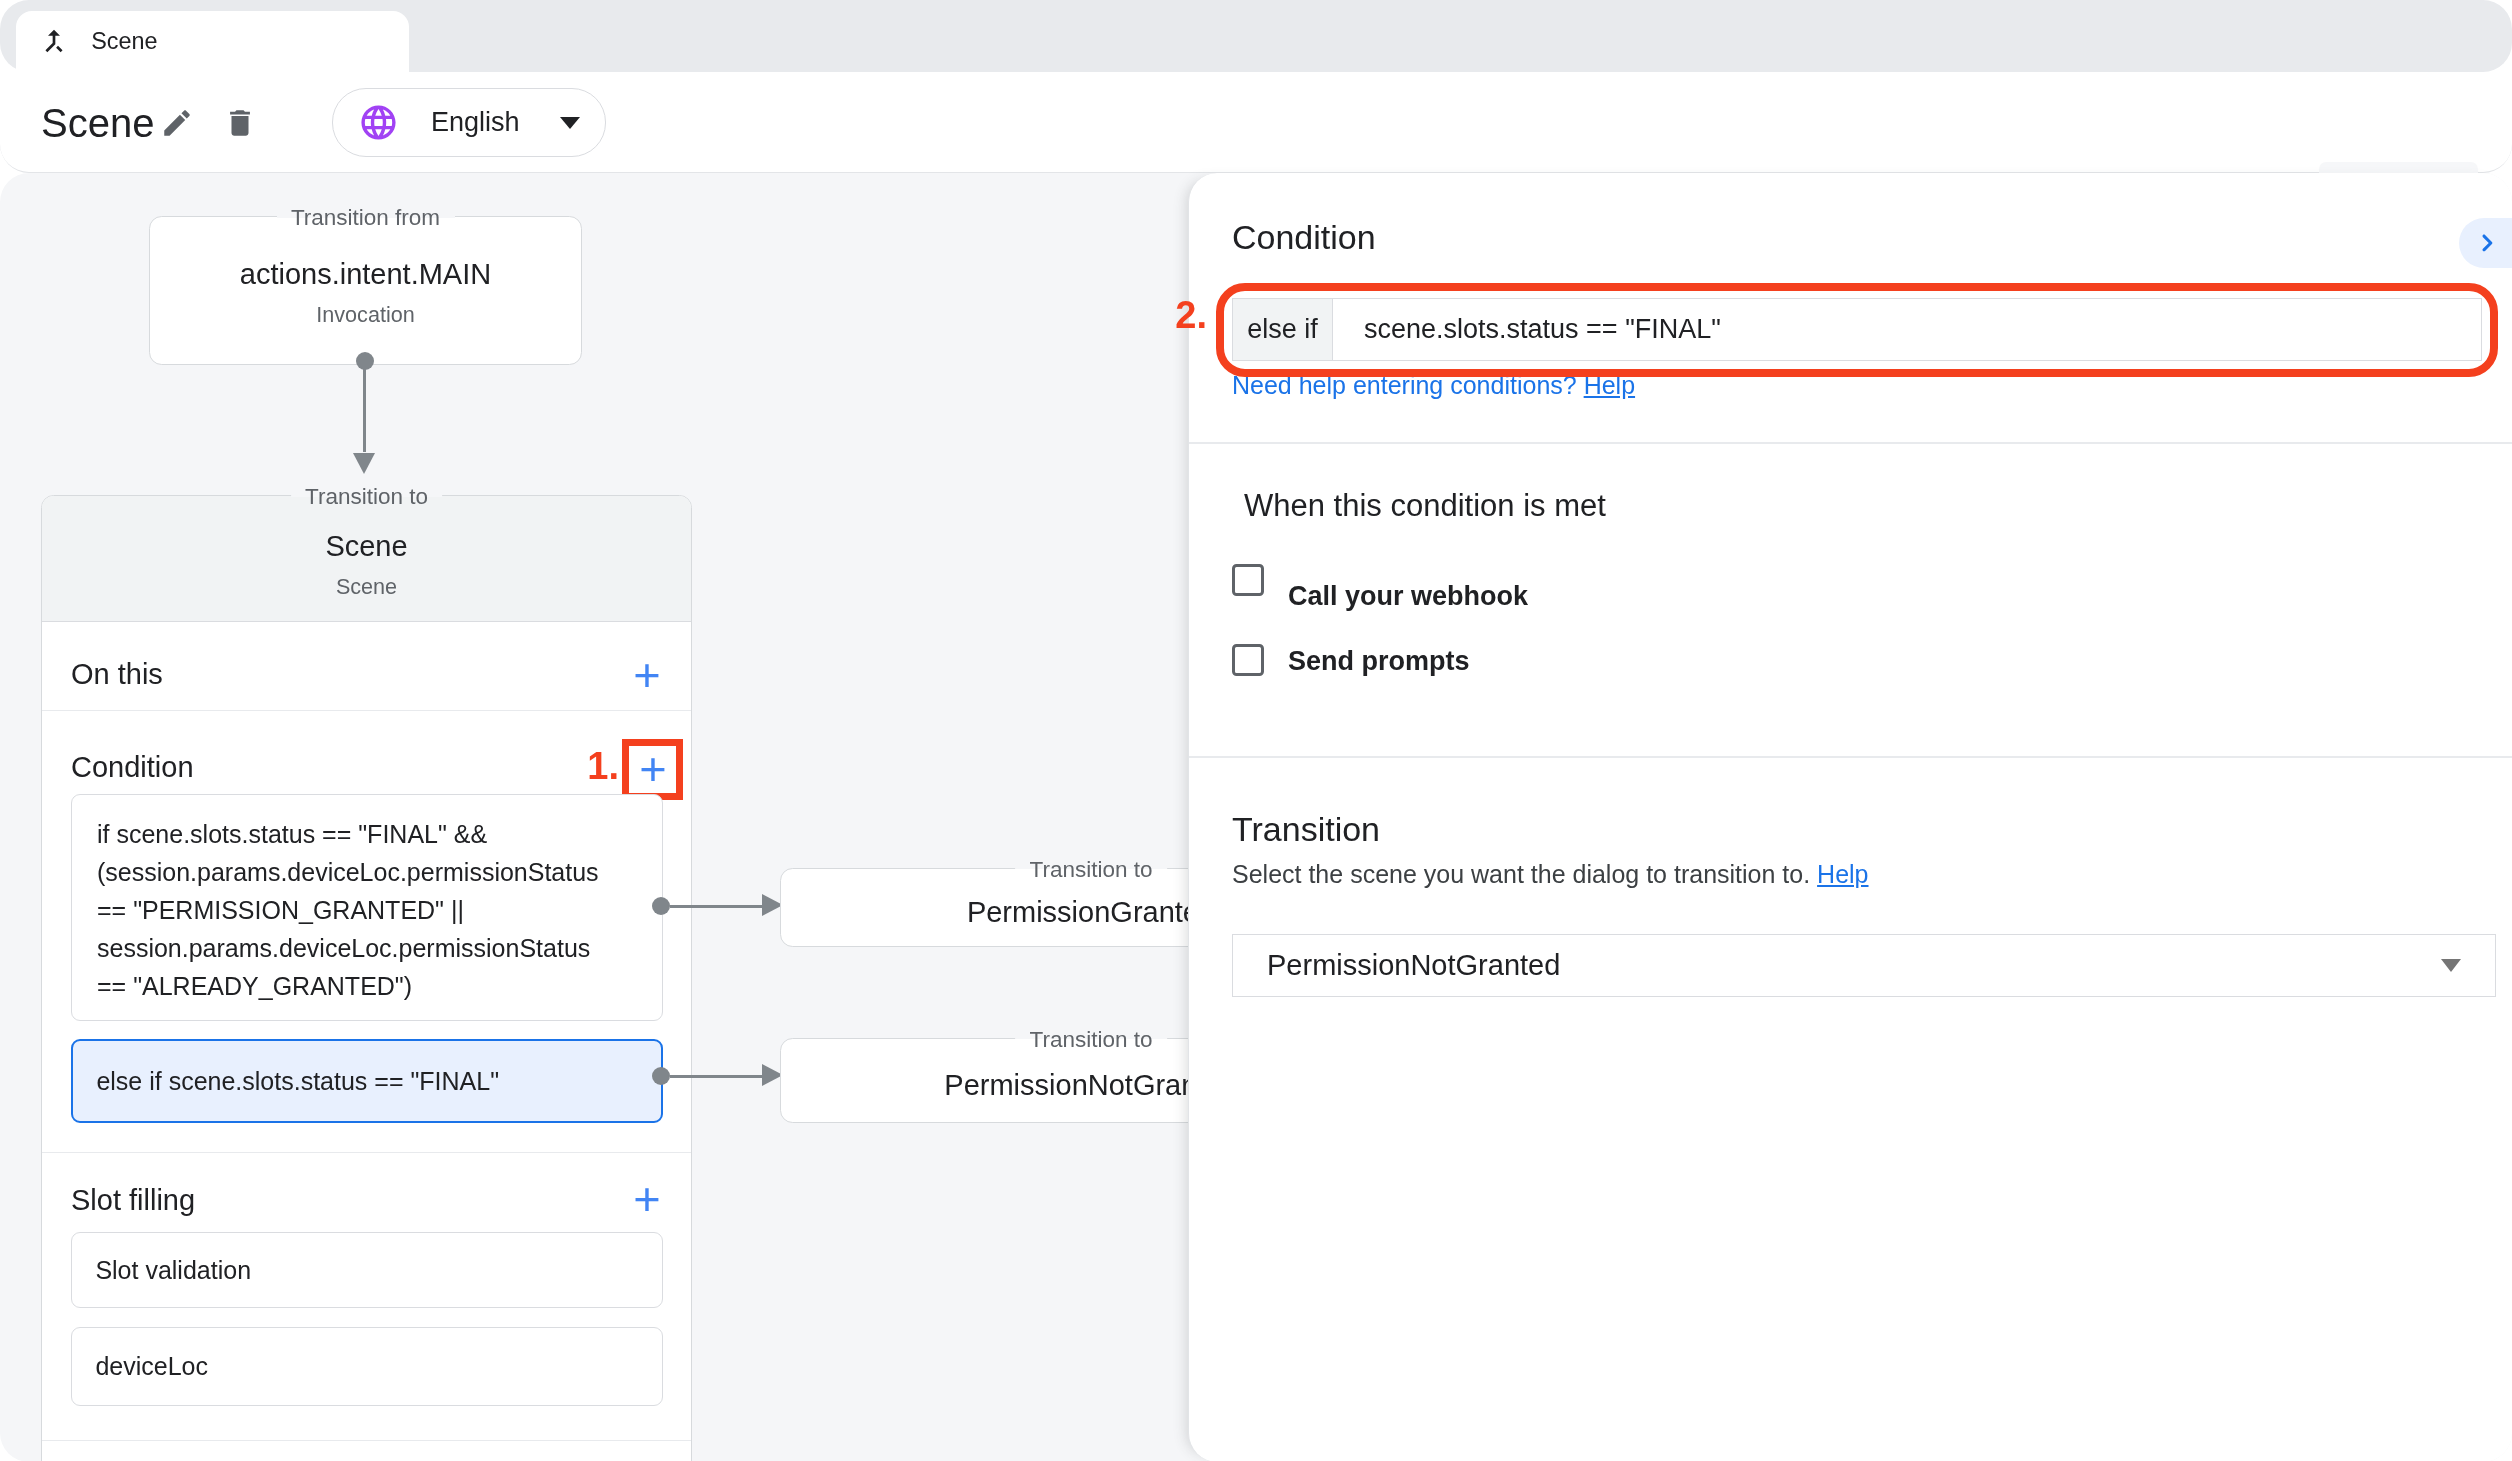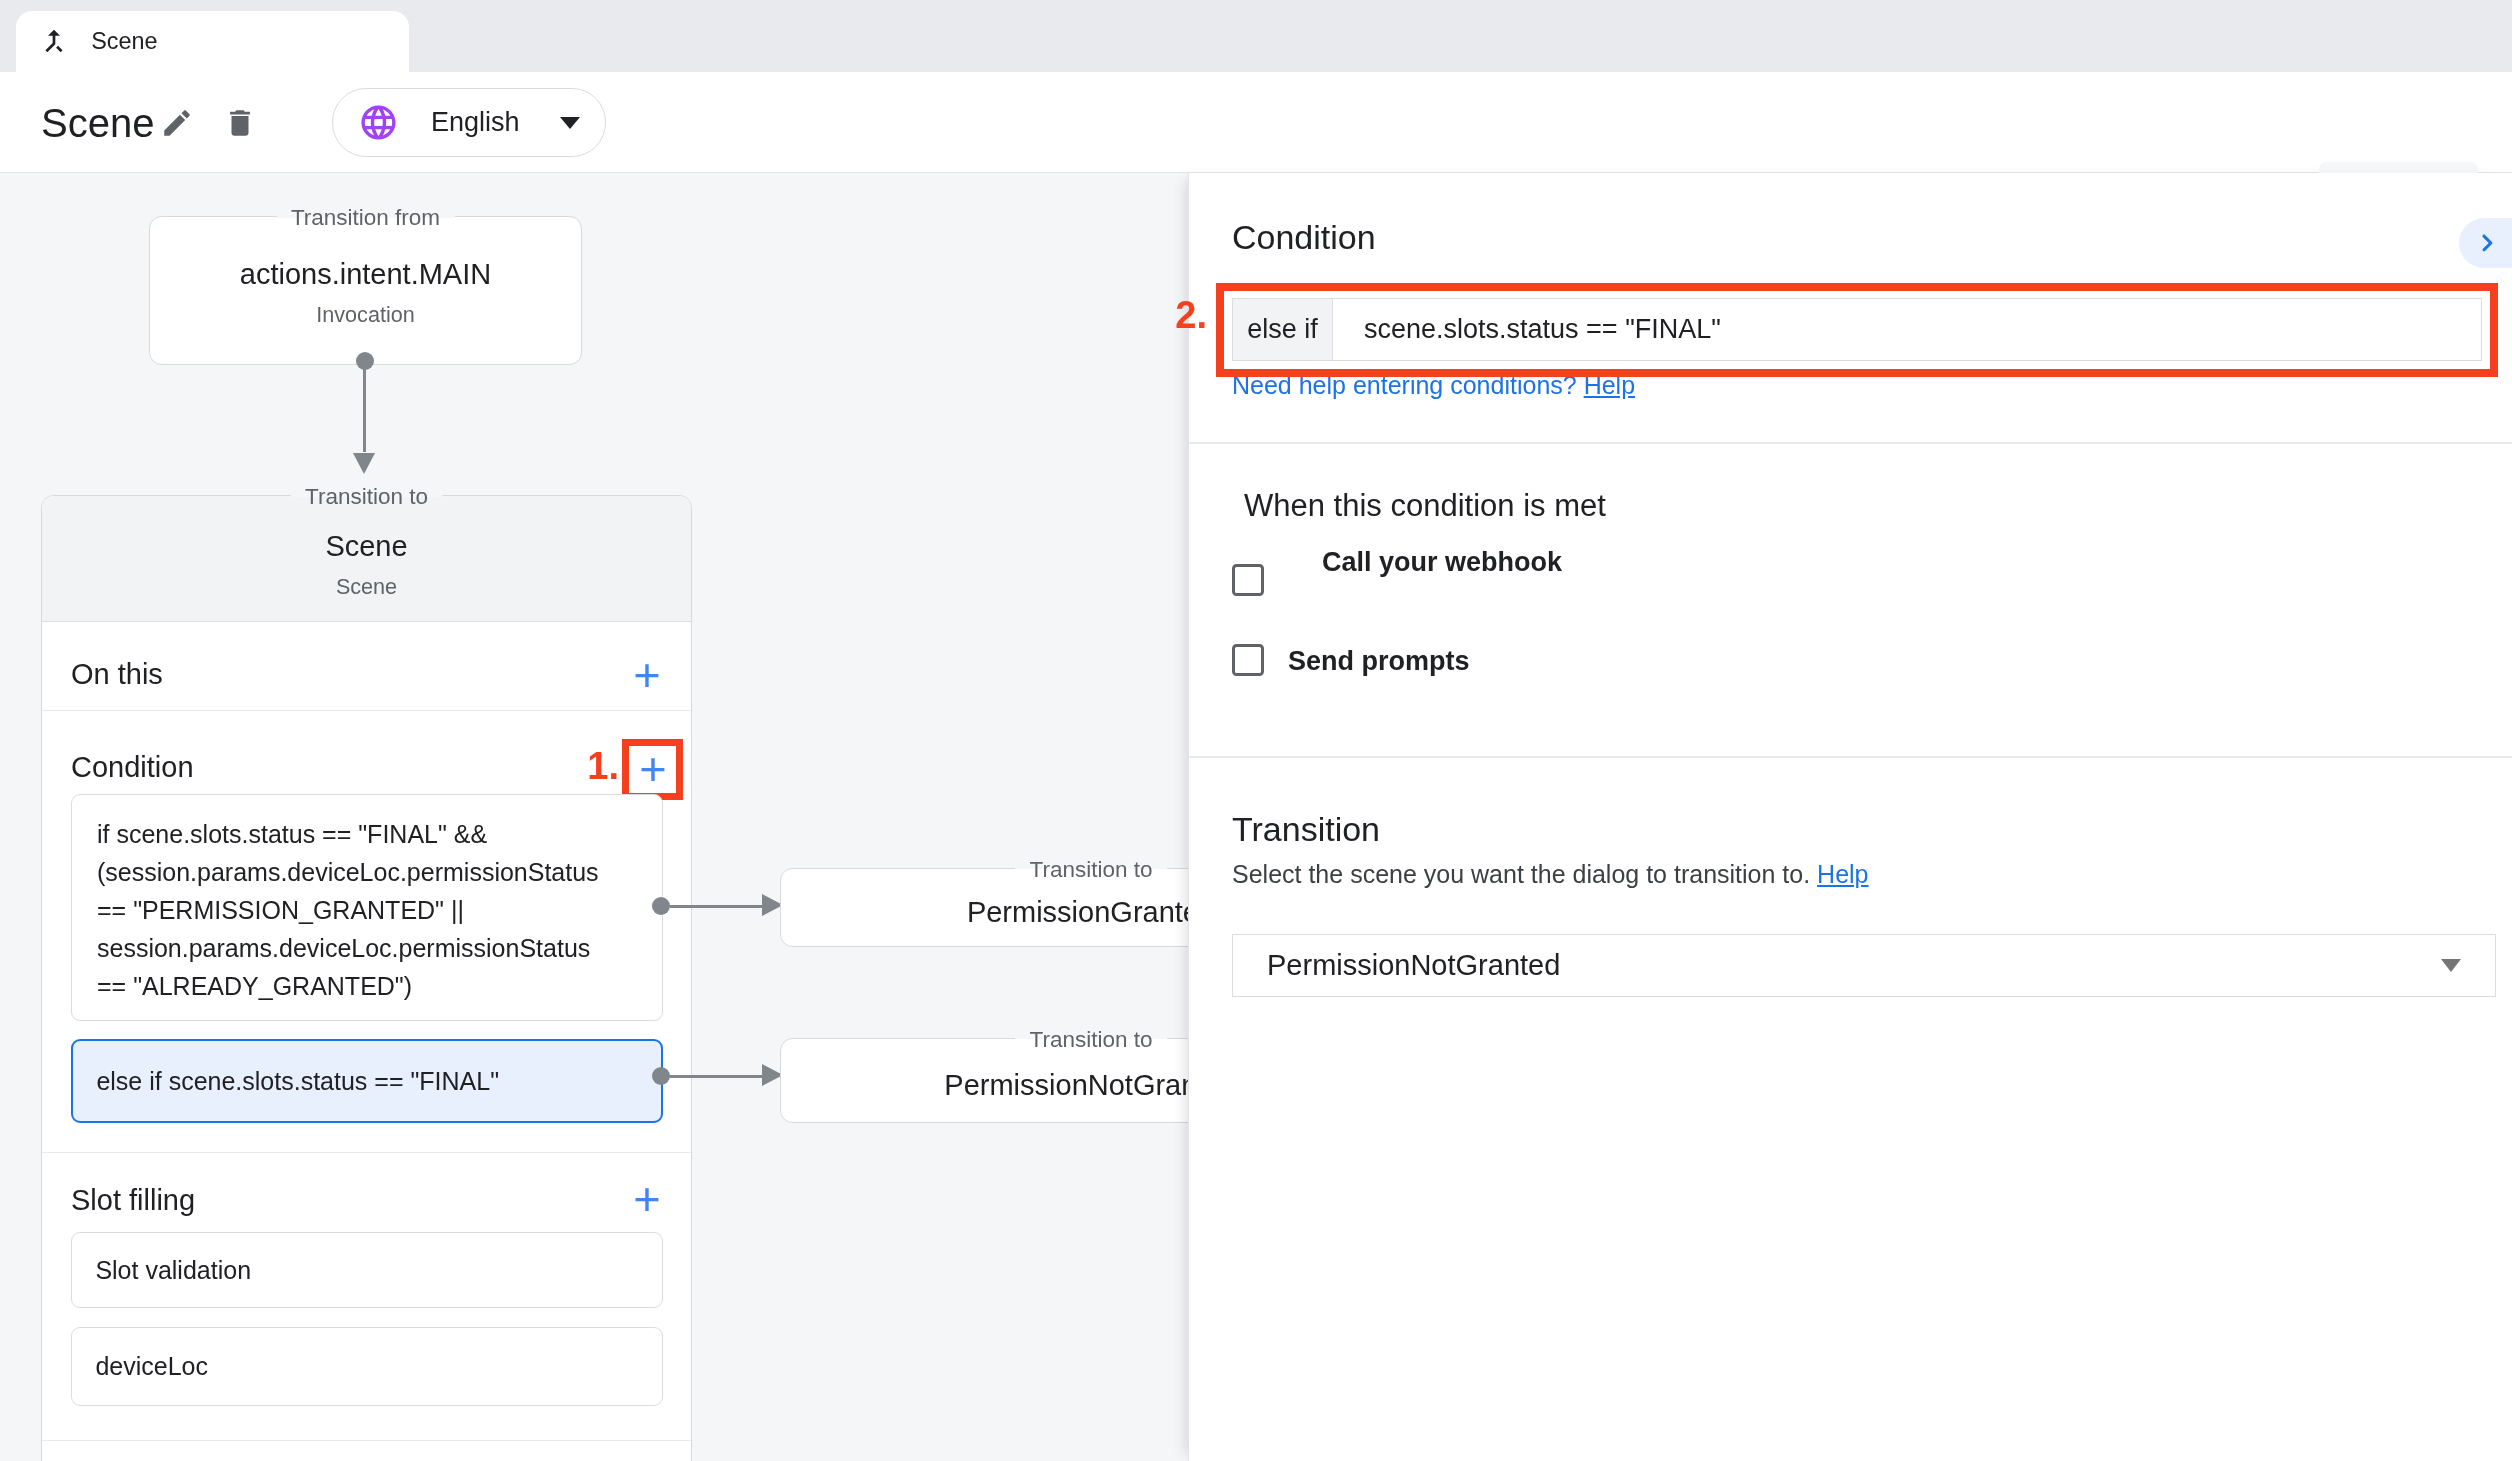--- a/index.html
+++ b/index.html
@@ -5,21 +5,21 @@
   :root{
     --ink:#202124; --ink2:#5f6368; --ink3:#3c4043;
     --border:#dadce0; --border2:#d7dadd; --divider:#e8eaed;
     --canvas:#f5f6f8; --chipbg:#f1f3f4;
     --red:#f4401e; --blue:#1a73e8; --plus:#4285f4; --purple:#a142f4;
     --selbg:#e8f0fe; --gray-arrow:#80868b; --disabled:#9aa0a6;
   }
   *{margin:0;padding:0;box-sizing:border-box;}
   html,body{width:2512px;height:1462px;}
   body{font-family:"Liberation Sans",sans-serif;background:#fff;overflow:hidden;position:relative;color:var(--ink);}
-  .abs{position:absolute;}
+  .abs{position:absolute;border-radius:29px;}
 
   
   #tabstrip{left:0;top:0;width:2512px;height:72px;background:#e8eaed;}
   #tab{left:16px;top:10.8px;width:393px;height:61px;background:#fff;border-radius:16px 16px 0 0;display:flex;align-items:center;padding-left:21.6px;gap:21.6px;}
   #tab .tab-label{font-size:23.4px;color:var(--ink);}
 
   
   #header{left:0;top:72px;width:2512px;height:101px;background:#fff;border-bottom:1.8px solid #e3e5e8;}
   #page-title{left:41px;top:29px;font-size:40px;color:var(--ink);}
   .icon-btn{background:none;border:none;cursor:pointer;width:47px;height:47px;display:flex;align-items:center;justify-content:center;}
@@ -211,21 +211,21 @@
   <div class="abs red-num" id="ann-2">2.</div>
 
   <div id="help-line">
     <span>Need help entering conditions? </span><a class="help-a">Help</a>
   </div>
 
   <div class="panel-divider" style="top:269px;"></div>
 
   <div class="panel-h2" style="top:315px;">When this condition is met</div>
   <div class="checkbox" style="top:391px;"></div>
-  <div class="check-label" style="top:374px;margin-left:34px;">Call your webhook</div>
+  <div class="check-label" style="top:408px;">Call your webhook</div>
   <div class="checkbox" style="top:471px;"></div>
   <div class="check-label" style="top:473px;">Send prompts</div>
 
   <div class="panel-divider" style="top:583px;"></div>
 
   <div class="panel-h1" style="top:637px;">Transition</div>
   <div id="trans-desc">
     <span>Select the scene you want the dialog to transition to. </span><a class="help-a">Help</a>
   </div>
 

